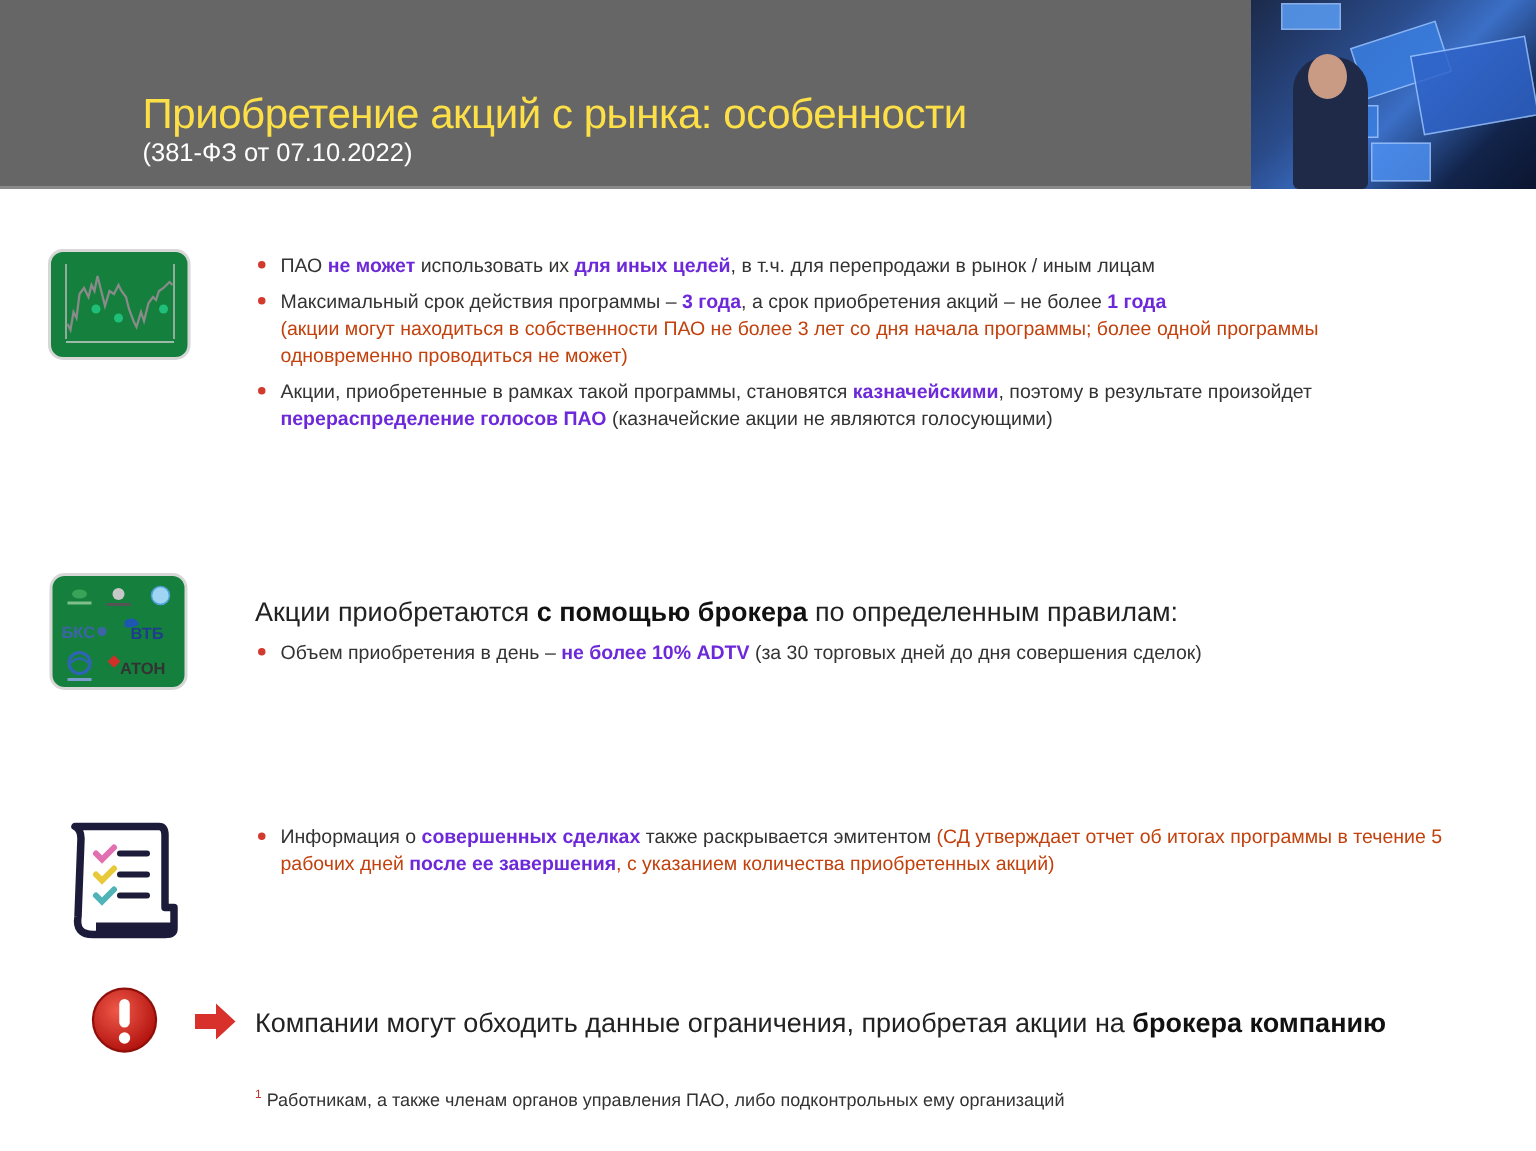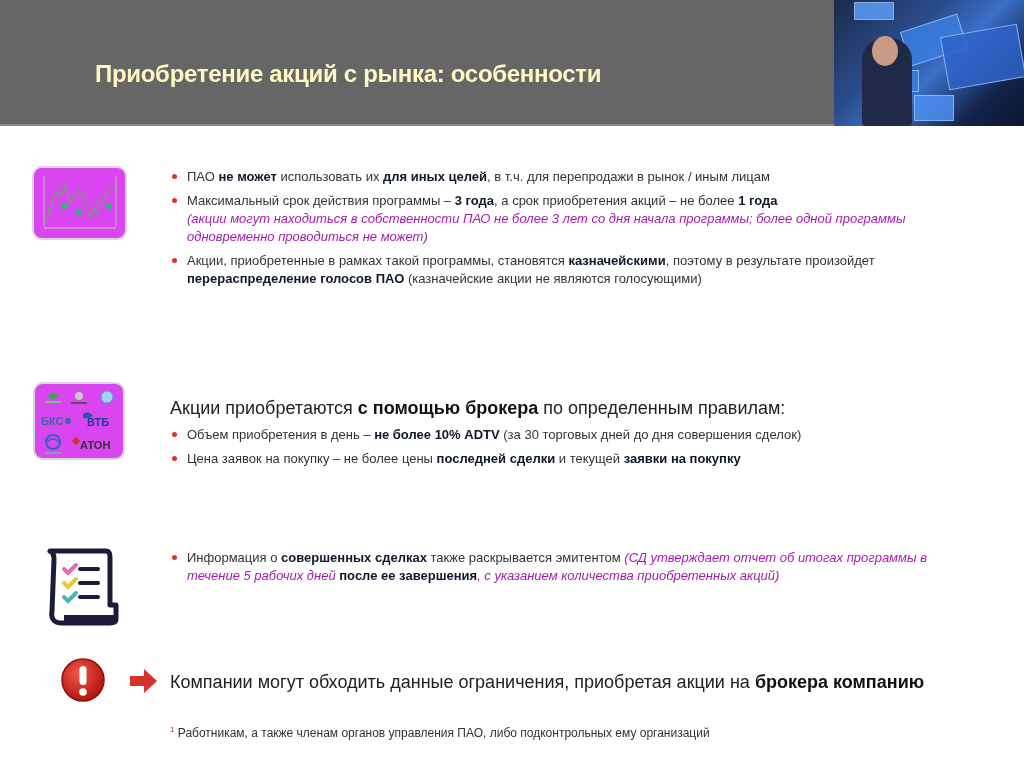--- a/index.html
+++ b/index.html
@@ -1,46 +1,47 @@
 <!DOCTYPE html>
 <html><head>
 <meta charset="utf-8">
 <style>
   * { box-sizing: border-box; margin: 0; padding: 0; }
   html, body { width: 1024px; height: 767px; background: #ffffff; overflow: hidden; }
   body { font-family: "Liberation Sans", sans-serif; color: #222; position: relative; }
 
   .header { position: absolute; left: 0; top: 0; width: 1024px; height: 126px; background: #666666; border-bottom: 2px solid #8a8a8a; }
-  .header-title { position: absolute; left: 95px; top: 60px; font-size: 24px; font-weight: bold; color: #fef9c3; letter-spacing: -0.3px; }
+  .header-title { position: absolute; left: 95px; top: 60px; font-size: 28px; font-weight: normal; color: #fde047; letter-spacing: -0.3px; }
   .header-subtitle { position: absolute; left: 95px; top: 92px; font-size: 17px; color: #ffffff; }
   .header-photo { position: absolute; left: 834px; top: 0; width: 190px; height: 126px; overflow: hidden;
     background: linear-gradient(135deg, #1b2a4a 0%, #2a4b8a 35%, #3b6fc7 55%, #12244a 80%, #0b1530 100%); }
   .photo-screen { position: absolute; background: #3a7ee0; opacity: 0.85; border: 1px solid #9cc4ff; }
   .photo-person { position: absolute; left: 28px; top: 38px; width: 50px; height: 88px; background: #1e2a48; border-radius: 22px 22px 4px 4px; }
   .photo-face { position: absolute; left: 38px; top: 36px; width: 26px; height: 30px; background: #c99a84; border-radius: 50%; }
 
-  .icon-box { position: absolute; border: 2px solid #d7d7d7; border-radius: 10px; background: #d946ef; text-align: right; }
+  .icon-box { position: absolute; border: 2px solid #d7d7d7; border-radius: 10px; background: #15803d; text-align: right; }
   .section { position: absolute; left: 170px; }
   .lead { font-size: 18px; color: #222; line-height: 24px; }
   .lead b { font-weight: bold; color: #111; }
   ul.bullets { list-style: none; margin-top: 6px; }
   ul.bullets li { position: relative; padding-left: 17px; font-size: 13px; line-height: 18px; color: #333; margin-bottom: 6px; }
   ul.bullets li::before { content: ""; position: absolute; left: 2px; top: 6px; width: 5px; height: 5px; border-radius: 50%; background: #d23a2e; }
-  ul.bullets li b { color: #0f172a; }
-  .muted { color: #a21caf; font-style: italic; }
+  ul.bullets li b { color: #6d28d9; }
+  .muted { color: #c2410c; }
 
   .footnote { position: absolute; left: 170px; top: 725px; font-size: 12px; color: #333; }
   .footnote sup { color: #c0392b; font-size: 8px; }
   sup.ref { color: #c0392b; font-size: 9px; }
 </style>
 </head>
 <body>
 
 <div class="header">
   <div class="header-title">Приобретение акций с рынка: особенности</div>
+  <div class="header-subtitle">(381-ФЗ от 07.10.2022)</div>
   <div class="header-photo">
     <div class="photo-screen" style="left:70px;top:22px;width:60px;height:36px;transform:rotate(-18deg);"></div>
     <div class="photo-screen" style="left:110px;top:30px;width:78px;height:54px;transform:rotate(-10deg);background:#2f63c8;"></div>
     <div class="photo-screen" style="left:55px;top:70px;width:30px;height:22px;"></div>
     <div class="photo-screen" style="left:80px;top:95px;width:40px;height:26px;background:#4d8ff0;"></div>
     <div class="photo-screen" style="left:20px;top:2px;width:40px;height:18px;background:#5a9df5;"></div>
     <div class="photo-person"></div>
     <div class="photo-face"></div>
   </div>
 </div>
@@ -81,21 +82,20 @@
     <rect x="10" y="68" width="16" height="2" fill="#7a9ccf"></rect>
     <rect x="38" y="54" width="6" height="6" fill="#d0302a" transform="rotate(45 41 57)"></rect>
     <text x="45" y="65" font-family="Liberation Sans, sans-serif" font-size="11" font-weight="bold" fill="#333">АТОН</text>
   </svg>
 </div>
 
 <div class="section" style="top:396px;width:790px;">
   <div class="lead" id="s1-lead"><span>Акции приобретаются </span><b>с помощью брокера</b><span> по определенным правилам:</span></div>
   <ul class="bullets" id="s1-bullets">
       <li><span>Объем приобретения в день – </span><b>не более 10% ADTV</b><span> (за 30 торговых дней до дня совершения сделок)</span></li>
-      <li><span>Цена заявок на покупку – не более цены </span><b>последней сделки</b><span> и текущей </span><b>заявки на покупку</b></li>
     </ul>
 </div>
 
 <div style="position:absolute;left:44px;top:545px;width:80px;height:82px;">
   <svg width="80" height="82" viewBox="0 0 80 82">
     <path d="M12 6 L62 6 Q66 6 66 12 L66 60 L72 60 L72 74 Q72 78 66 78 L18 78 Q6 78 8 66 L10 14 Q10 8 6 6 Z" fill="#ffffff" stroke="#1c1c3a" stroke-width="5" stroke-linejoin="round"></path>
     <path d="M20 70 L70 70 L70 78 L20 78 Z" fill="#1c1c3a"></path>
     <path d="M20 24 l4 4 l8 -8" fill="none" stroke="#e26fb0" stroke-width="4" stroke-linecap="round"></path>
     <rect x="34" y="22" width="22" height="4" rx="2" fill="#1c1c3a"></rect>
     <path d="M20 38 l4 4 l8 -8" fill="none" stroke="#e8c93a" stroke-width="4" stroke-linecap="round"></path>

